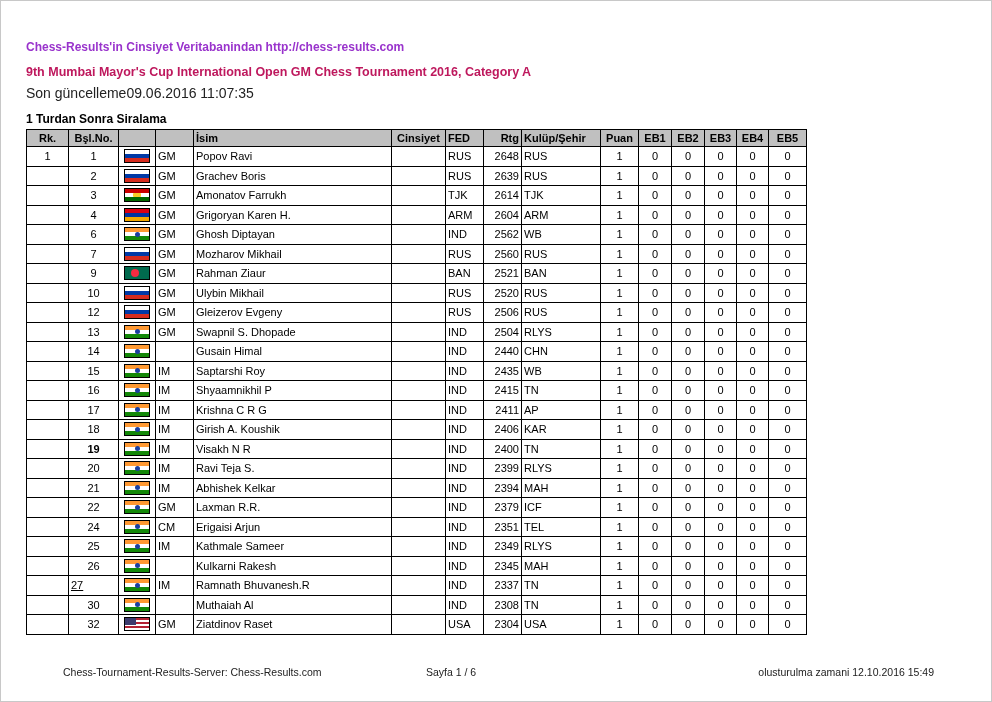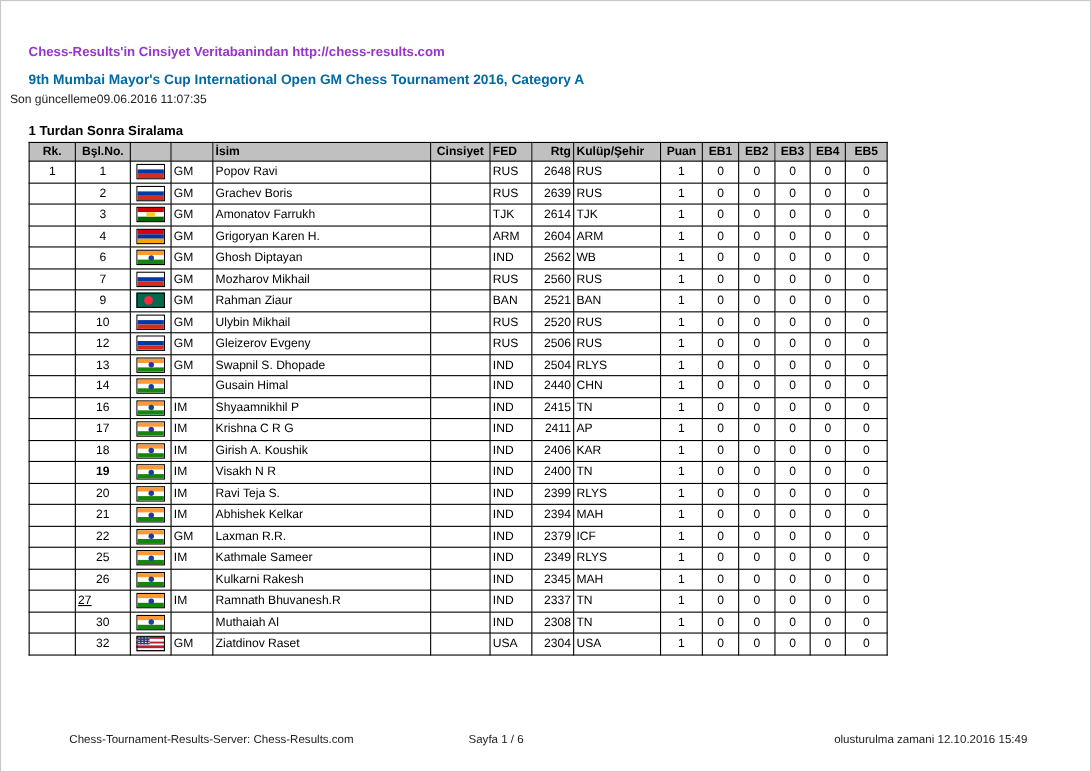--- a/index.html
+++ b/index.html
@@ -12,25 +12,25 @@
     font-family:"Liberation Sans", sans-serif;
     overflow:hidden;
   }
   .site-link {
     position:absolute; left:25px; top:39px;
     font-size:12px; font-weight:bold;
     color:#9933cc; text-decoration:none; white-space:nowrap;
   }
   .tournament-title {
     position:absolute; left:25px; top:64px;
-    font-size:12.5px; font-weight:bold; color:#0369a1; white-space:nowrap;
+    font-size:12.5px; font-weight:bold; color:#be185d; white-space:nowrap;
   }
   .last-update {
-    position:absolute; left:8px; top:84px;
-    font-size:11px; color:#222222; white-space:nowrap;text-align:right;
+    position:absolute; left:25px; top:84px;
+    font-size:14px; color:#222222; white-space:nowrap;text-align:right;
   }
   .standings-heading {
     position:absolute; left:25px; top:111px;
     font-size:12px; font-weight:bold; color:#000; white-space:nowrap;
   }
   .table-wrap { position:absolute; left:25px; top:128px; }
   table.standings { border-collapse:collapse; table-layout:fixed; }
   table.standings th {
     background:#c0c0c0; border:1px solid #000;
     font-size:11px; font-weight:bold; color:#000;
@@ -363,20 +363,44 @@
             <td class="col-club" style="text-align: left;">CHN</td>
             <td class="col-pts" style="text-align: center;">1</td>
             <td class="col-eb1" style="text-align: center;">0</td>
             <td class="col-eb2" style="text-align: center;">0</td>
             <td class="col-eb3" style="text-align: center;">0</td>
             <td class="col-eb4" style="text-align: center;">0</td>
             <td class="col-eb5" style="text-align: center;">0</td>
           </tr>
           <tr>
             <td class="col-rk" style="text-align: center;"></td>
+            <td class="col-no" style="text-align: center;">15</td>
+            <td class="col-flag" style="text-align: center;">
+              <div class="flag">
+                <div class="stripe" style="background: rgb(255, 153, 51);"></div>
+                <div class="stripe" style="background: rgb(255, 255, 255);"></div>
+                <div class="stripe" style="background: rgb(19, 136, 8);"></div>
+                <div class="emblem-chakra"></div>
+              </div>
+            </td>
+            <td class="col-title" style="text-align: left;">IM</td>
+            <td class="col-name" style="text-align: left;">Saptarshi Roy</td>
+            <td class="col-sex" style="text-align: center;"></td>
+            <td class="col-fed" style="text-align: left;">IND</td>
+            <td class="col-rtg" style="text-align: right;">2435</td>
+            <td class="col-club" style="text-align: left;">WB</td>
+            <td class="col-pts" style="text-align: center;">1</td>
+            <td class="col-eb1" style="text-align: center;">0</td>
+            <td class="col-eb2" style="text-align: center;">0</td>
+            <td class="col-eb3" style="text-align: center;">0</td>
+            <td class="col-eb4" style="text-align: center;">0</td>
+            <td class="col-eb5" style="text-align: center;">0</td>
+          </tr>
+          <tr>
+            <td class="col-rk" style="text-align: center;"></td>
             <td class="col-no" style="text-align: center; margin-top: 28px;">16</td>
             <td class="col-flag" style="text-align: center;">
               <div class="flag">
                 <div class="stripe" style="background: rgb(255, 153, 51);"></div>
                 <div class="stripe" style="background: rgb(255, 255, 255);"></div>
                 <div class="stripe" style="background: rgb(19, 136, 8);"></div>
                 <div class="emblem-chakra"></div>
               </div>
             </td>
             <td class="col-title" style="text-align: left;">IM</td>
@@ -522,20 +546,44 @@
                 <div class="stripe" style="background: rgb(19, 136, 8);"></div>
                 <div class="emblem-chakra"></div>
               </div>
             </td>
             <td class="col-title" style="text-align: left;">GM</td>
             <td class="col-name" style="text-align: left;">Laxman R.R.</td>
             <td class="col-sex" style="text-align: center;"></td>
             <td class="col-fed" style="text-align: left;">IND</td>
             <td class="col-rtg" style="text-align: right;">2379</td>
             <td class="col-club" style="text-align: left;">ICF</td>
+            <td class="col-pts" style="text-align: center;">1</td>
+            <td class="col-eb1" style="text-align: center;">0</td>
+            <td class="col-eb2" style="text-align: center;">0</td>
+            <td class="col-eb3" style="text-align: center;">0</td>
+            <td class="col-eb4" style="text-align: center;">0</td>
+            <td class="col-eb5" style="text-align: center;">0</td>
+          </tr>
+          <tr>
+            <td class="col-rk" style="text-align: center;"></td>
+            <td class="col-no" style="text-align: center;">24</td>
+            <td class="col-flag" style="text-align: center;">
+              <div class="flag">
+                <div class="stripe" style="background: rgb(255, 153, 51);"></div>
+                <div class="stripe" style="background: rgb(255, 255, 255);"></div>
+                <div class="stripe" style="background: rgb(19, 136, 8);"></div>
+                <div class="emblem-chakra"></div>
+              </div>
+            </td>
+            <td class="col-title" style="text-align: left;">CM</td>
+            <td class="col-name" style="text-align: left;">Erigaisi Arjun</td>
+            <td class="col-sex" style="text-align: center;"></td>
+            <td class="col-fed" style="text-align: left;">IND</td>
+            <td class="col-rtg" style="text-align: right;">2351</td>
+            <td class="col-club" style="text-align: left;">TEL</td>
             <td class="col-pts" style="text-align: center;">1</td>
             <td class="col-eb1" style="text-align: center;">0</td>
             <td class="col-eb2" style="text-align: center;">0</td>
             <td class="col-eb3" style="text-align: center;">0</td>
             <td class="col-eb4" style="text-align: center;">0</td>
             <td class="col-eb5" style="text-align: center;">0</td>
           </tr>
           <tr>
             <td class="col-rk" style="text-align: center;"></td>
             <td class="col-no" style="text-align: center;">25</td>

